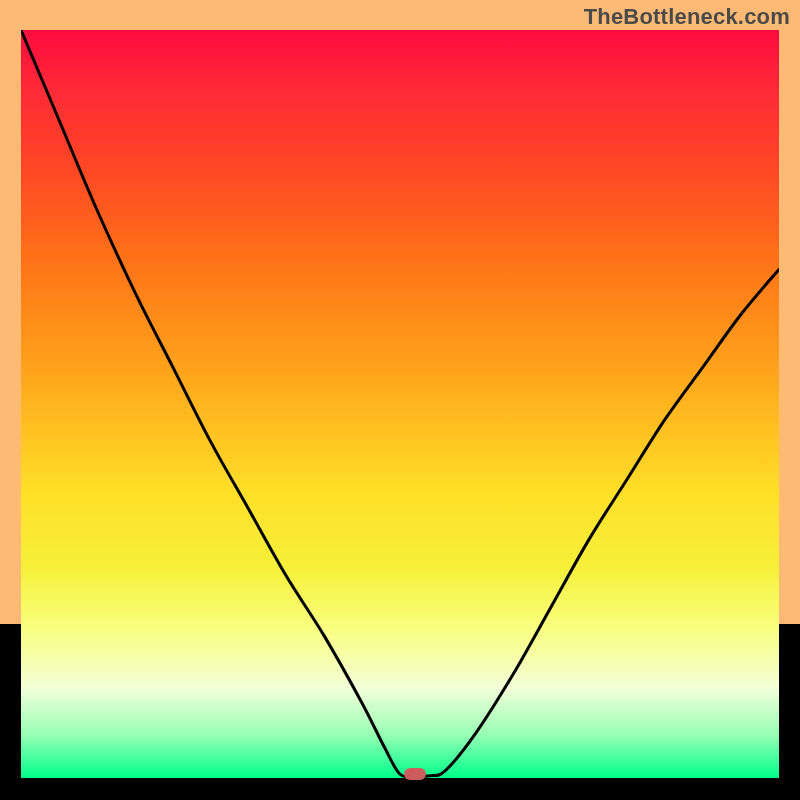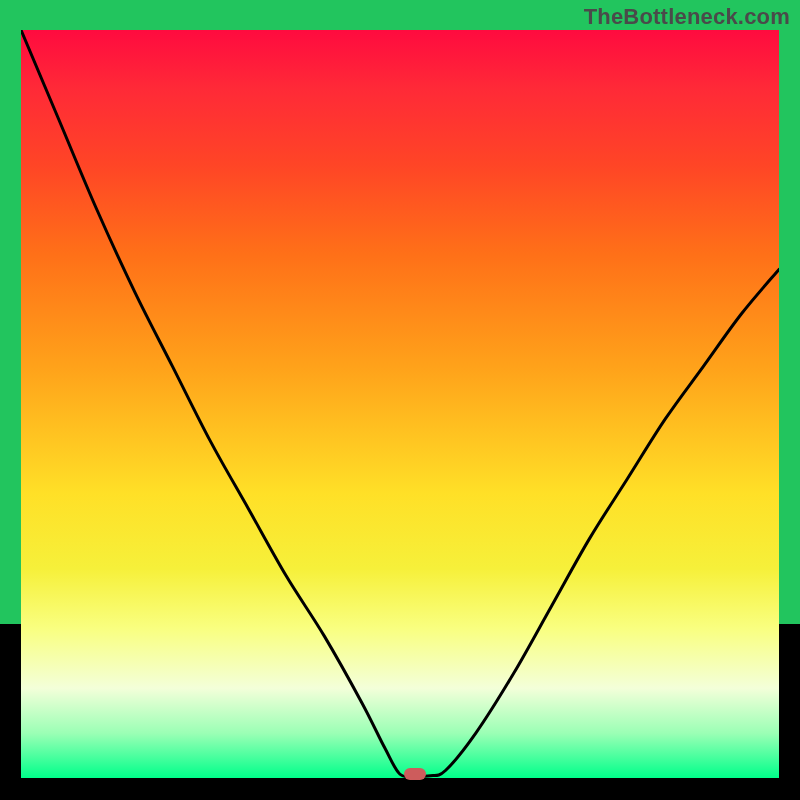--- a/index.html
+++ b/index.html
@@ -8,21 +8,21 @@
     width: 800px;
     height: 800px;
     background: #000;
     font-family: Arial, Helvetica, sans-serif;
     overflow: hidden;
   }
   .frame {
     position: relative;
     width: 800px;
     height: 624px;
-    background: #22c55e;
+    background: #fdba74;
   }
   .watermark {
     position: absolute;
     top: 4px;
     right: 10px;
     color: #4a4a4a;
     font-size: 22px;
     font-weight: 600;
     letter-spacing: 0.2px;
     user-select: none;

